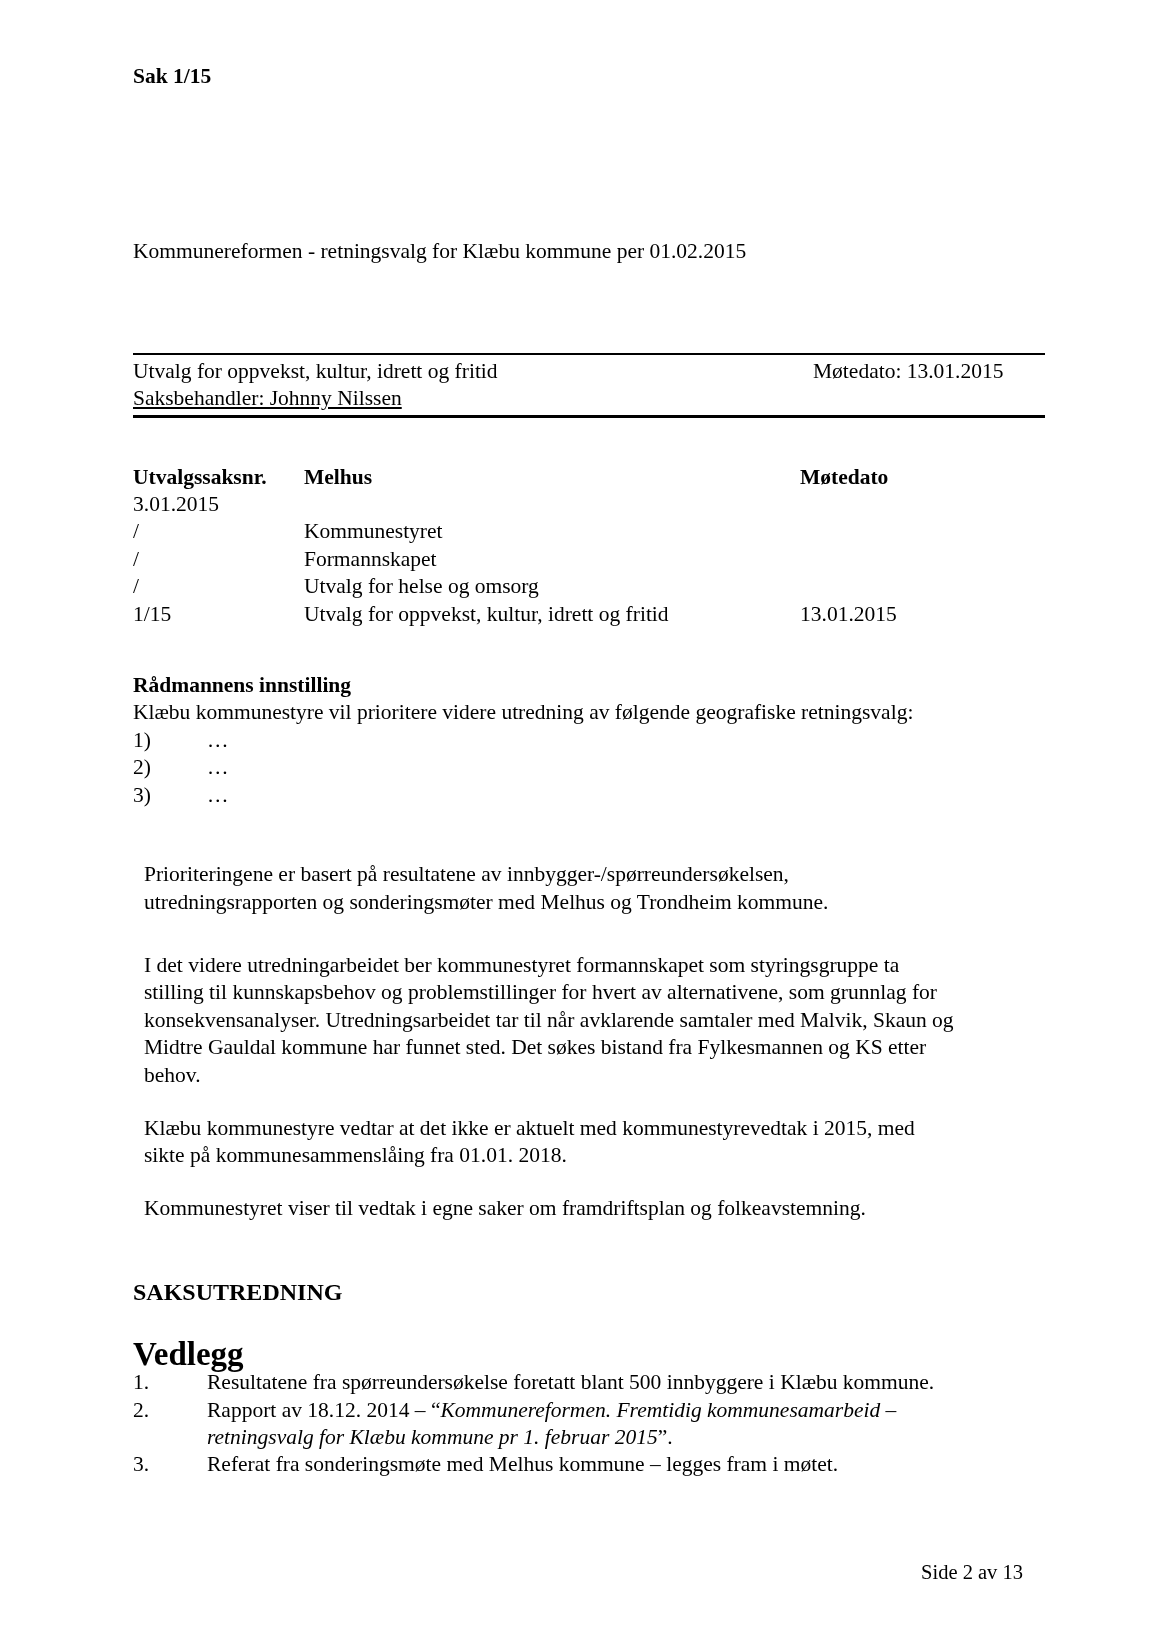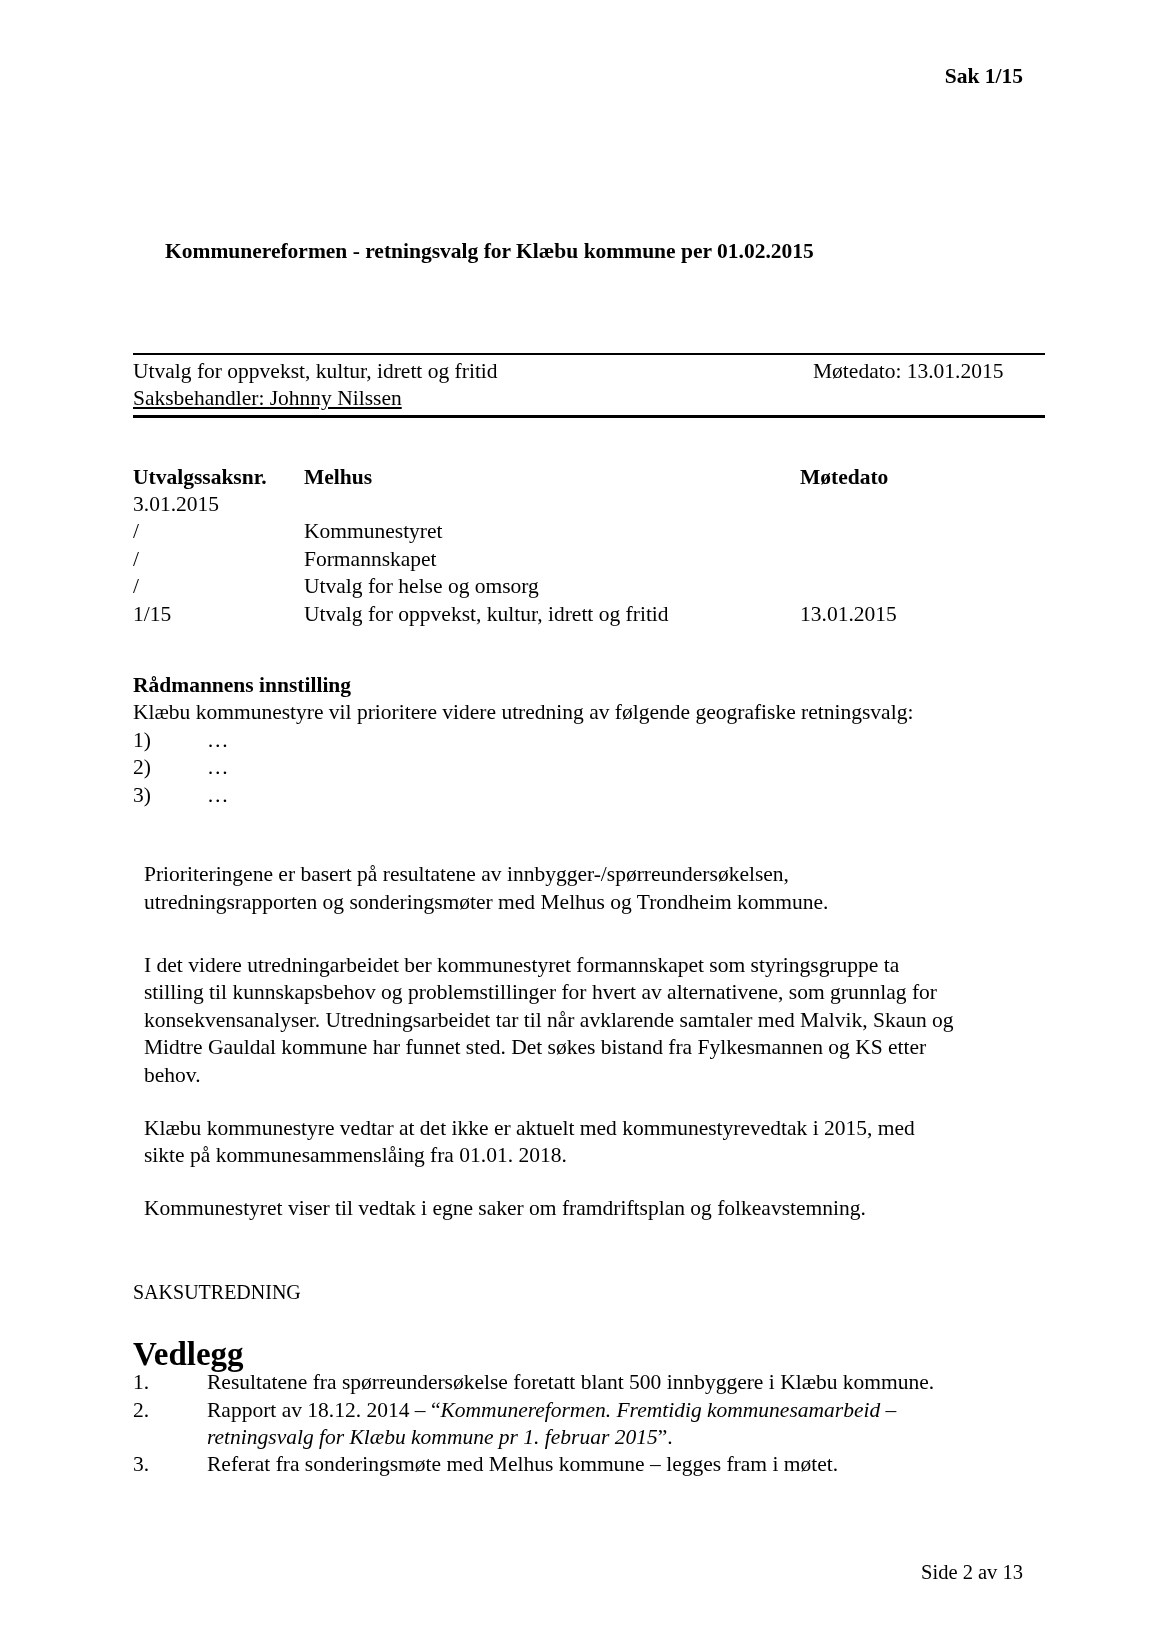--- a/index.html
+++ b/index.html
@@ -6,22 +6,22 @@
   .page{
     position:relative;
     width:1157px;height:1637px;
     background:#ffffff;
     box-sizing:border-box;
     padding:63px 112px 0 133px;
     font-family:"Liberation Serif","DejaVu Serif",serif;
     font-size:21.5px;line-height:27.4px;color:#000;
     overflow:hidden;
   }
-  .hdr-right{text-align:right;font-weight:bold;margin-right:22px;}
-  .doc-title{font-weight:bold;margin-top:148px;margin-left:32px;}
+  .hdr-right{text-align:left;font-weight:bold;margin-right:22px;}
+  .doc-title{font-weight:normal;margin-top:148px;}
   
   .info-table{
     margin-top:87px;
     border-top:2px solid #000;
     border-bottom:3px solid #000;
     padding:3px 0 2px 0;
   }
   .info-row1{display:flex;}
   .info-row1 .left{flex:0 0 680px;}
   .info-row1 .right{flex:1;}
@@ -33,21 +33,21 @@
   
   .sec-heading{font-weight:bold;margin-top:44px;}
   .tab-item{display:flex;}
   .tab-item .num{flex:0 0 74px;}
   .tab-item .txt{flex:1;white-space:pre-wrap;}
   .para{white-space:pre-wrap;margin:11px;}
   .p1{margin-top:52px;}
   .p2{margin-top:36px;}
   .p3{margin-top:26px;}
   .p4{margin-top:25px;}
-  .saks-heading{font-weight:normal;font-size:20px;line-height:33px;margin-top:54px;}
+  .saks-heading{font-weight:bold;font-size:24px;line-height:33px;margin-top:54px;}
   .vedlegg-heading{font-weight:bold;font-size:33px;line-height:30px;margin-top:30px;}
   .vedlegg-list{margin-top:0;}
   .italic{font-style:italic;}
   .footer{
     position:absolute;top:1559px;right:134px;
     font-size:20.5px;line-height:26px;
   }
 </style>
 </head>
 <body>

